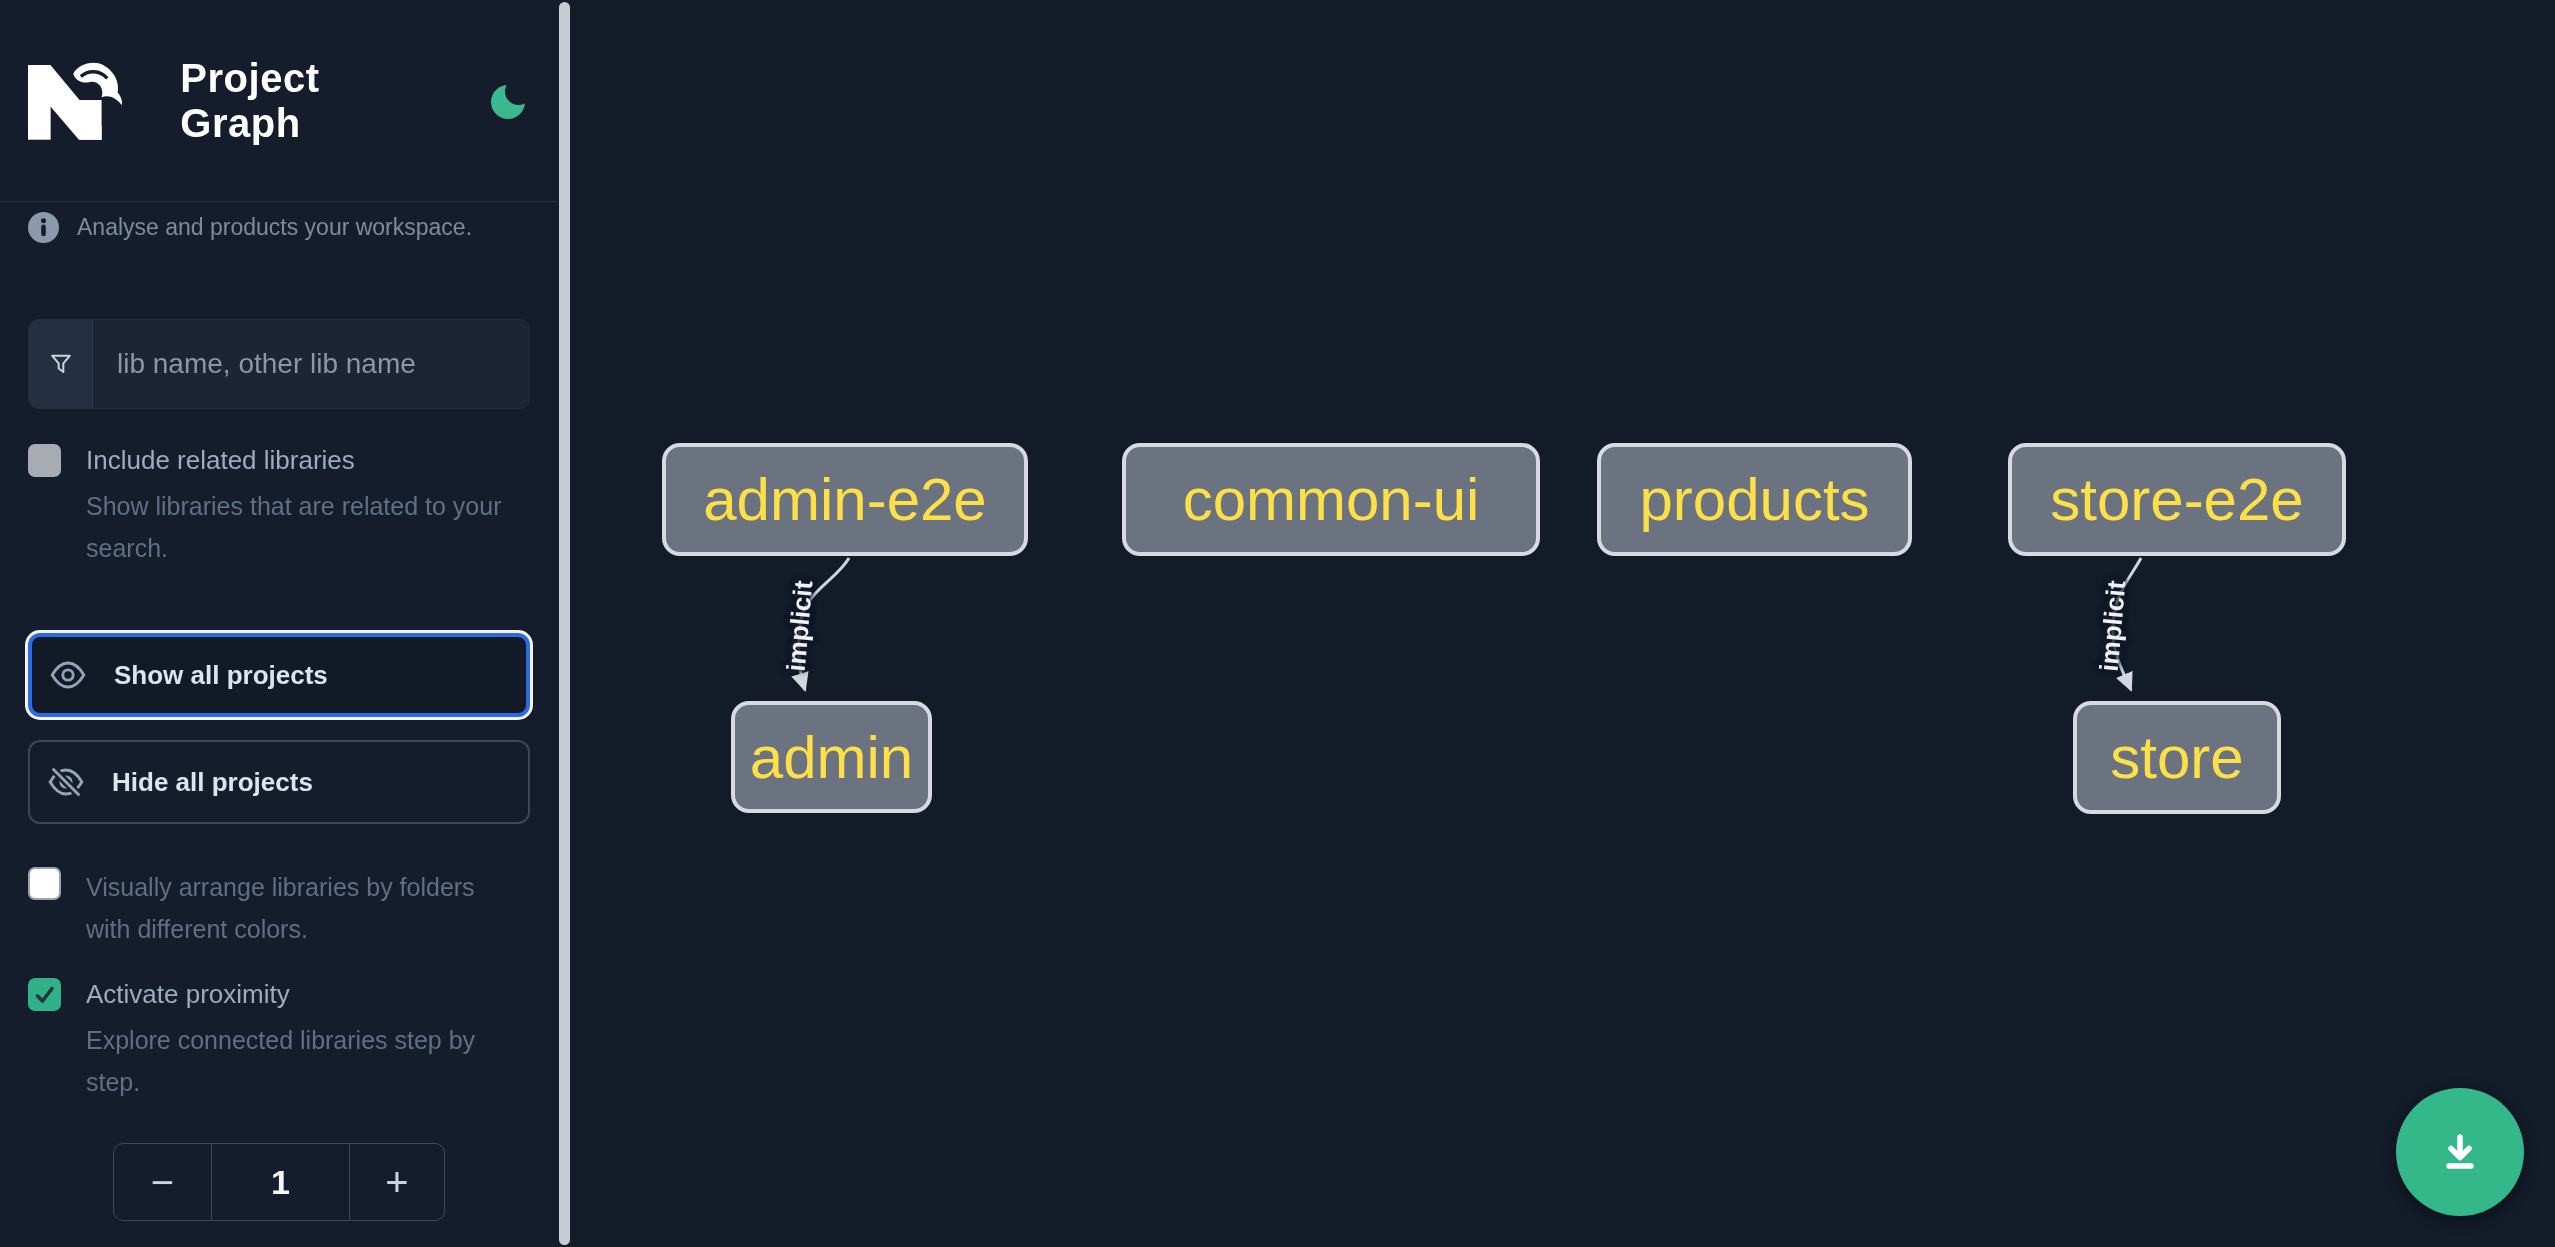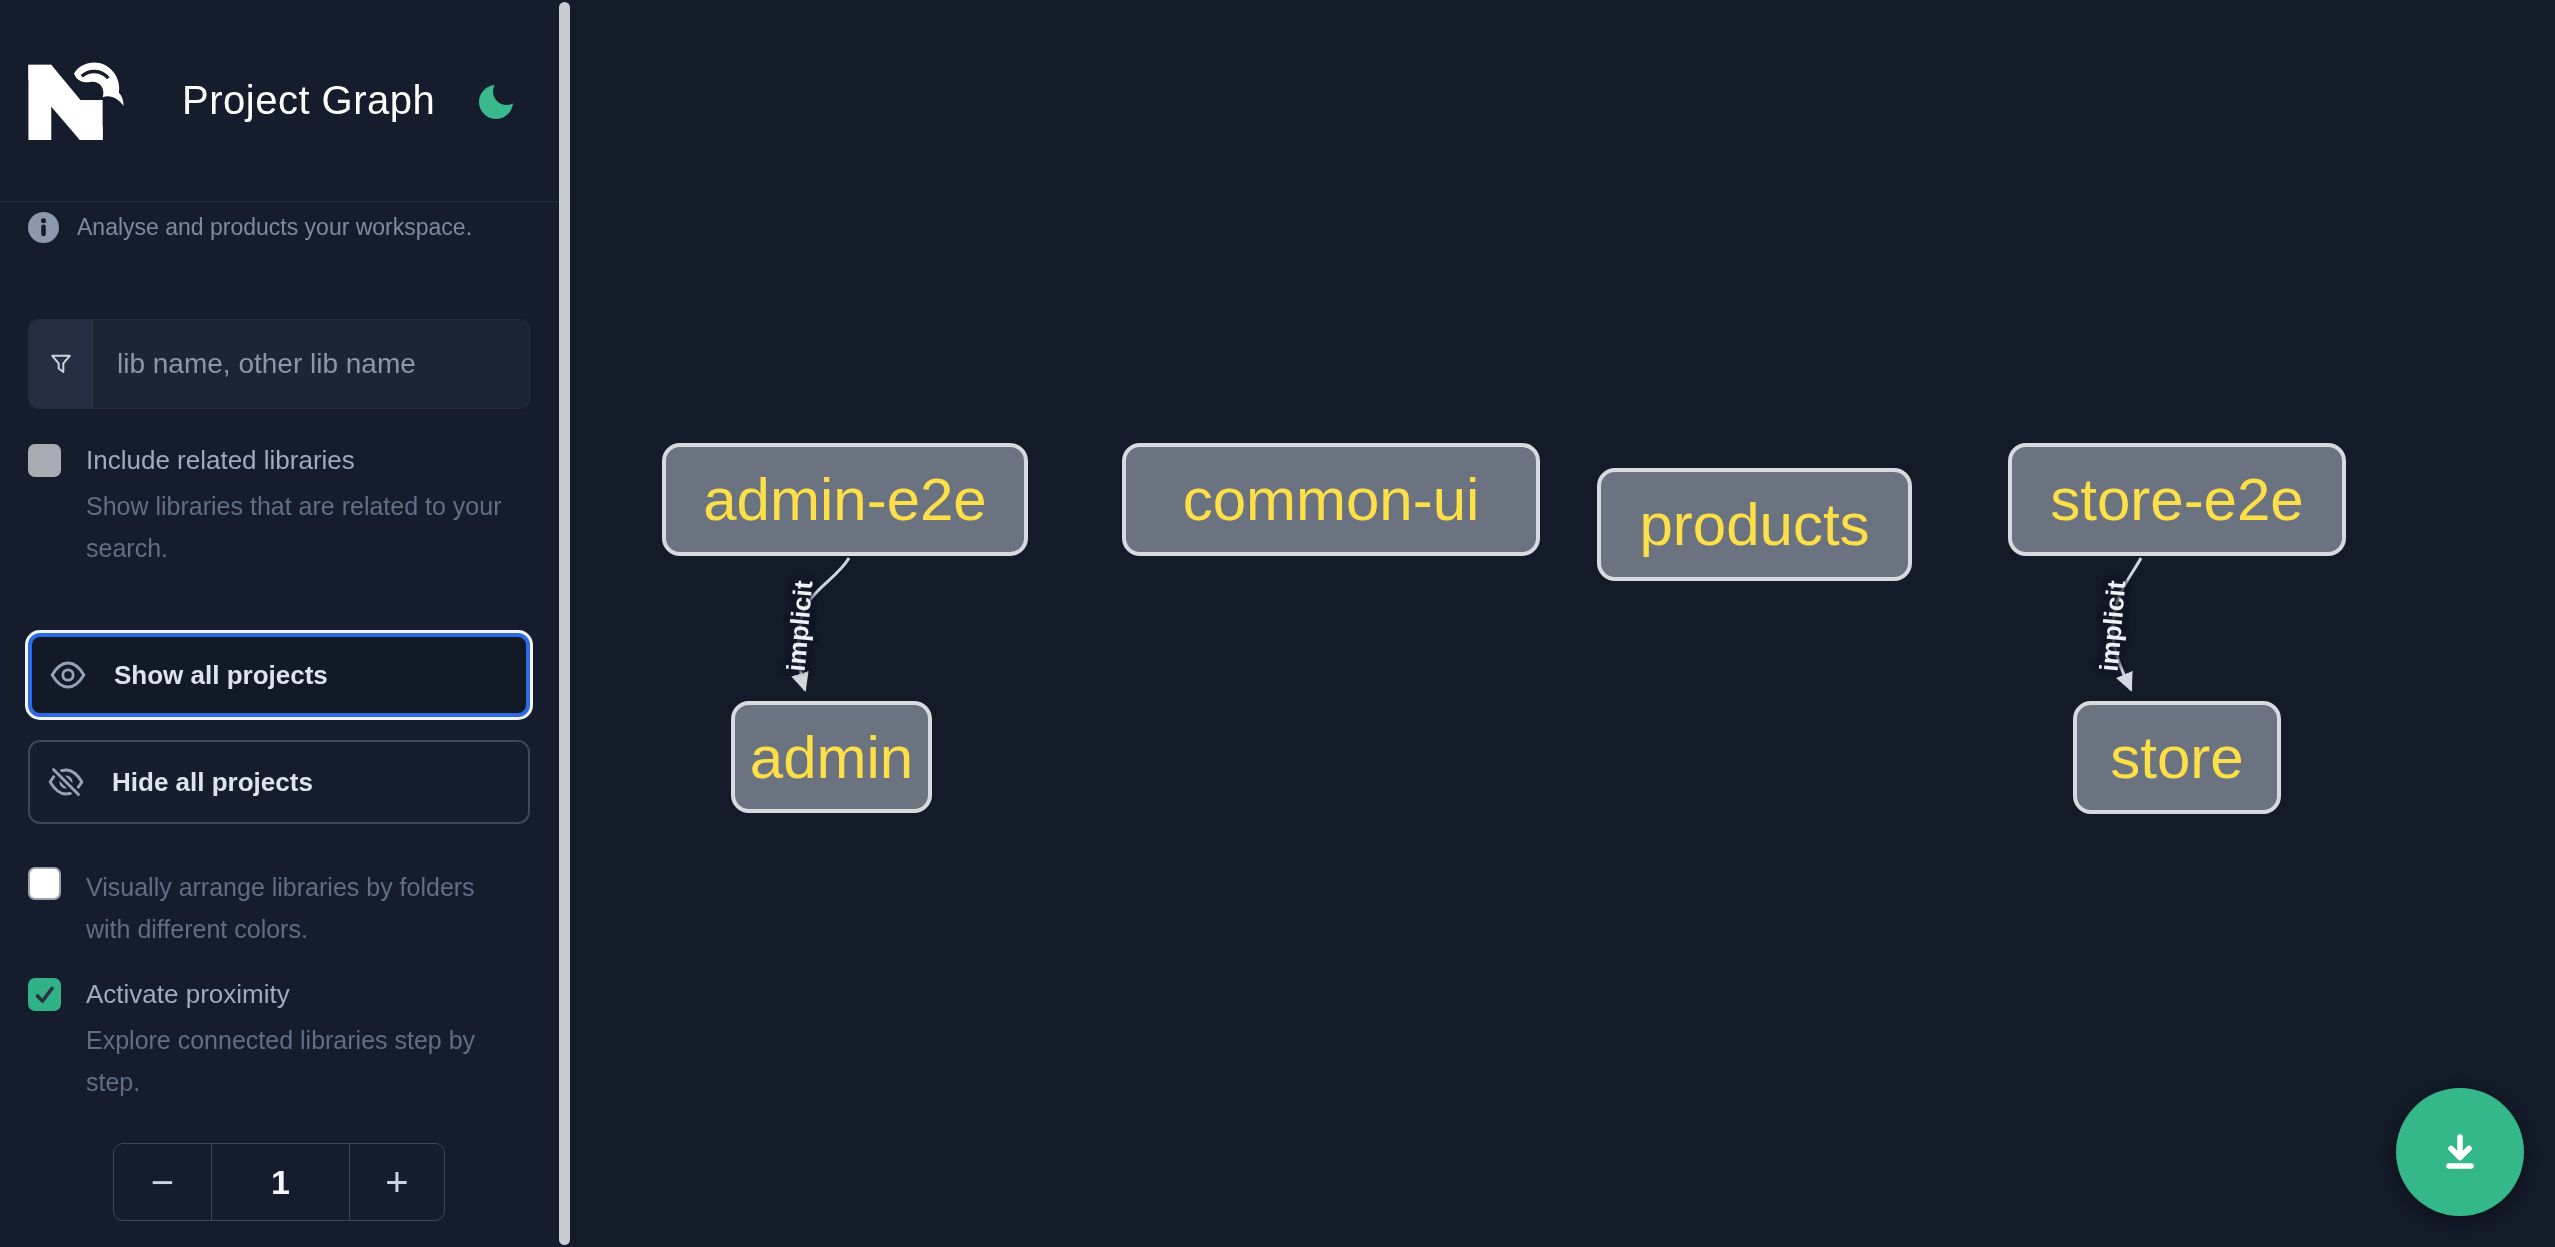--- a/index.html
+++ b/index.html
@@ -5,21 +5,21 @@
   * { margin:0; padding:0; box-sizing:border-box; }
   html,body { width:2555px; height:1247px; overflow:hidden; background:#131a28;
               font-family:"Liberation Sans", sans-serif; }
   .app { display:flex; width:2555px; height:1247px; }
 
   
   .sidebar { width:558px; flex-shrink:0; background:#151d2c; position:relative; }
   .sb-header { height:202px; display:flex; align-items:center; padding:0 28px;
                border-bottom:1px solid #27303f; }
   .logo { width:96px; height:78px; }
-  .app-title { color:#fff; font-size:40px; font-weight:400; margin-left:58px; letter-spacing:0.5px; }
+  .app-title { color:#fff; font-size:40px; font-weight:700; margin-left:58px; letter-spacing:0.5px; }
   .moon-btn { margin-left:44px; width:40px; height:40px; position:relative; cursor:pointer; }
   .moon-btn::before { content:""; position:absolute; left:0; top:4px; width:34px; height:34px;
                       border-radius:50%; background:#3bb98e; }
   .moon-btn::after { content:""; position:absolute; left:14px; top:-3px; width:27px; height:27px;
                      border-radius:50%; background:#151d2c; }
 
   .info-row { margin:10px 28px 0; display:flex; align-items:center; gap:18px; }
   .info-icon { width:31px; height:31px; flex-shrink:0; }
   .tagline { color:#7c8ba0; font-size:23px; }
 
@@ -180,21 +180,21 @@
       </defs>
       <path d="M 276 558 C 262 582, 230 592, 227 626 C 224 652, 227 674, 232 690" fill="none" stroke="#cbd5e1" stroke-width="3" marker-end="url(#arrow)"></path>
       <path d="M 1568 558 C 1556 580, 1542 592, 1540 626 C 1538 652, 1552 676, 1558 690" fill="none" stroke="#cbd5e1" stroke-width="3" marker-end="url(#arrow)"></path>
     </svg>
 
     <div class="edge-label" style="left:227px; top:626px">implicit</div>
     <div class="edge-label" style="left:1540px; top:626px">implicit</div>
 
     <div class="node" style="left:89px;   top:443px; width:366px; height:113px">admin-e2e</div>
     <div class="node" style="left:549px;  top:443px; width:418px; height:113px">common-ui</div>
-    <div class="node" style="left:1024px; top:468px; width:315px; height:113px">products</div>
+    <div class="node" style="left:1024px; top:443px; width:315px; height:113px">products</div>
     <div class="node" style="left:1435px; top:443px; width:338px; height:113px">store-e2e</div>
     <div class="node" style="left:158px;  top:701px; width:201px; height:112px">admin</div>
     <div class="node" style="left:1500px; top:701px; width:208px; height:113px">store</div>
 
     <div class="fab">
       <svg width="52" height="52" viewBox="0 0 52 52" fill="none" stroke="#ffffff" stroke-width="5.5" stroke-linecap="round" stroke-linejoin="round">
         <path d="M26 11 V30.5"></path>
         <polyline points="17,22.5 26,31.5 35,22.5"></polyline>
         <path d="M15 40 H37"></path>
       </svg>

